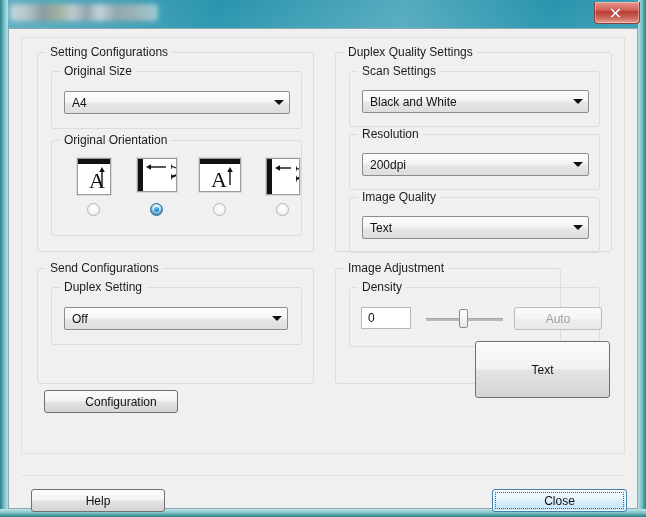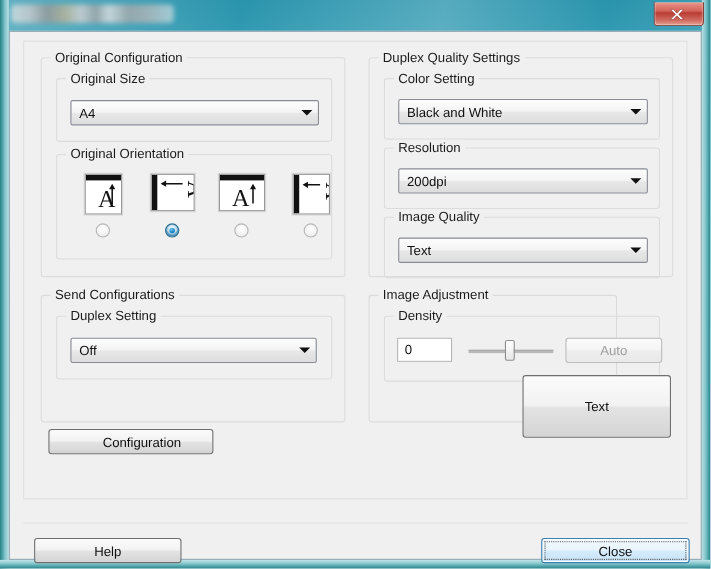--- a/index.html
+++ b/index.html
@@ -276,21 +276,21 @@
         <path d="M3.2 1.6 L6.4 5.0 L9.6 1.6 L12.4 1.6 L8.0 6.2 L12.4 10.6 L9.6 10.6 L6.4 7.4 L3.2 10.6 L0.6 10.6 L5.0 6.2 L0.6 1.6 Z" fill="#ffffff" stroke="#7a2a22" stroke-width="0.4"></path>
       </svg>
     </div>
   </div>
 
   <div id="client">
 
     <div class="main-panel">
 
       <div class="group" style="left:15px; top:14px; width:277px; height:200px;">
-        <div class="group-label">Original Configuration</div>
+        <div class="group-label">Setting Configurations</div>
 
         <div class="group" style="left:13px; top:18px; width:251px; height:58px;">
           <div class="group-label">Original Size</div>
           <div class="combo" style="left:12px; top:19px; width:226px; height:23px;">
             <div class="combo-text">A4</div>
             <div class="combo-arrow">
               <div class="tri-down"></div>
             </div>
           </div>
         </div>
@@ -363,21 +363,21 @@
               <div class="tri-down"></div>
             </div>
           </div>
         </div>
       </div>
 
       <div class="group" style="left:313px; top:14px; width:277px; height:200px;">
         <div class="group-label">Duplex Quality Settings</div>
 
         <div class="group" style="left:13px; top:18px; width:251px; height:56px;">
-          <div class="group-label">Color Setting</div>
+          <div class="group-label">Scan Settings</div>
           <div class="combo" style="left:12px; top:18px; width:227px; height:23px;">
             <div class="combo-text">Black and White</div>
             <div class="combo-arrow">
               <div class="tri-down"></div>
             </div>
           </div>
         </div>
 
         <div class="group" style="left:13px; top:81px; width:251px; height:56px;">
           <div class="group-label">Resolution</div>
@@ -410,21 +410,21 @@
 
           <div class="slider-track" style="left:76px; top:30px; width:77px;"></div>
           <div class="slider-thumb" style="left:109px; top:21px;"></div>
 
           <div class="btn disabled" style="left:164px; top:19px; width:88px; height:23px;">
             <span>Auto</span>
           </div>
         </div>
       </div>
 
-      <div class="btn" style="left:22px; top:352px; width:150px; height:23px;padding-left:20px;">
+      <div class="btn" style="left:22px; top:352px; width:134px; height:23px;padding-left:20px;">
         <span>Configuration</span>
       </div>
 
       <div class="btn" style="left:453px; top:303px; width:135px; height:57px;">
         <span>Text</span>
       </div>
 
     </div>
 
     <div class="sep-line"></div>

